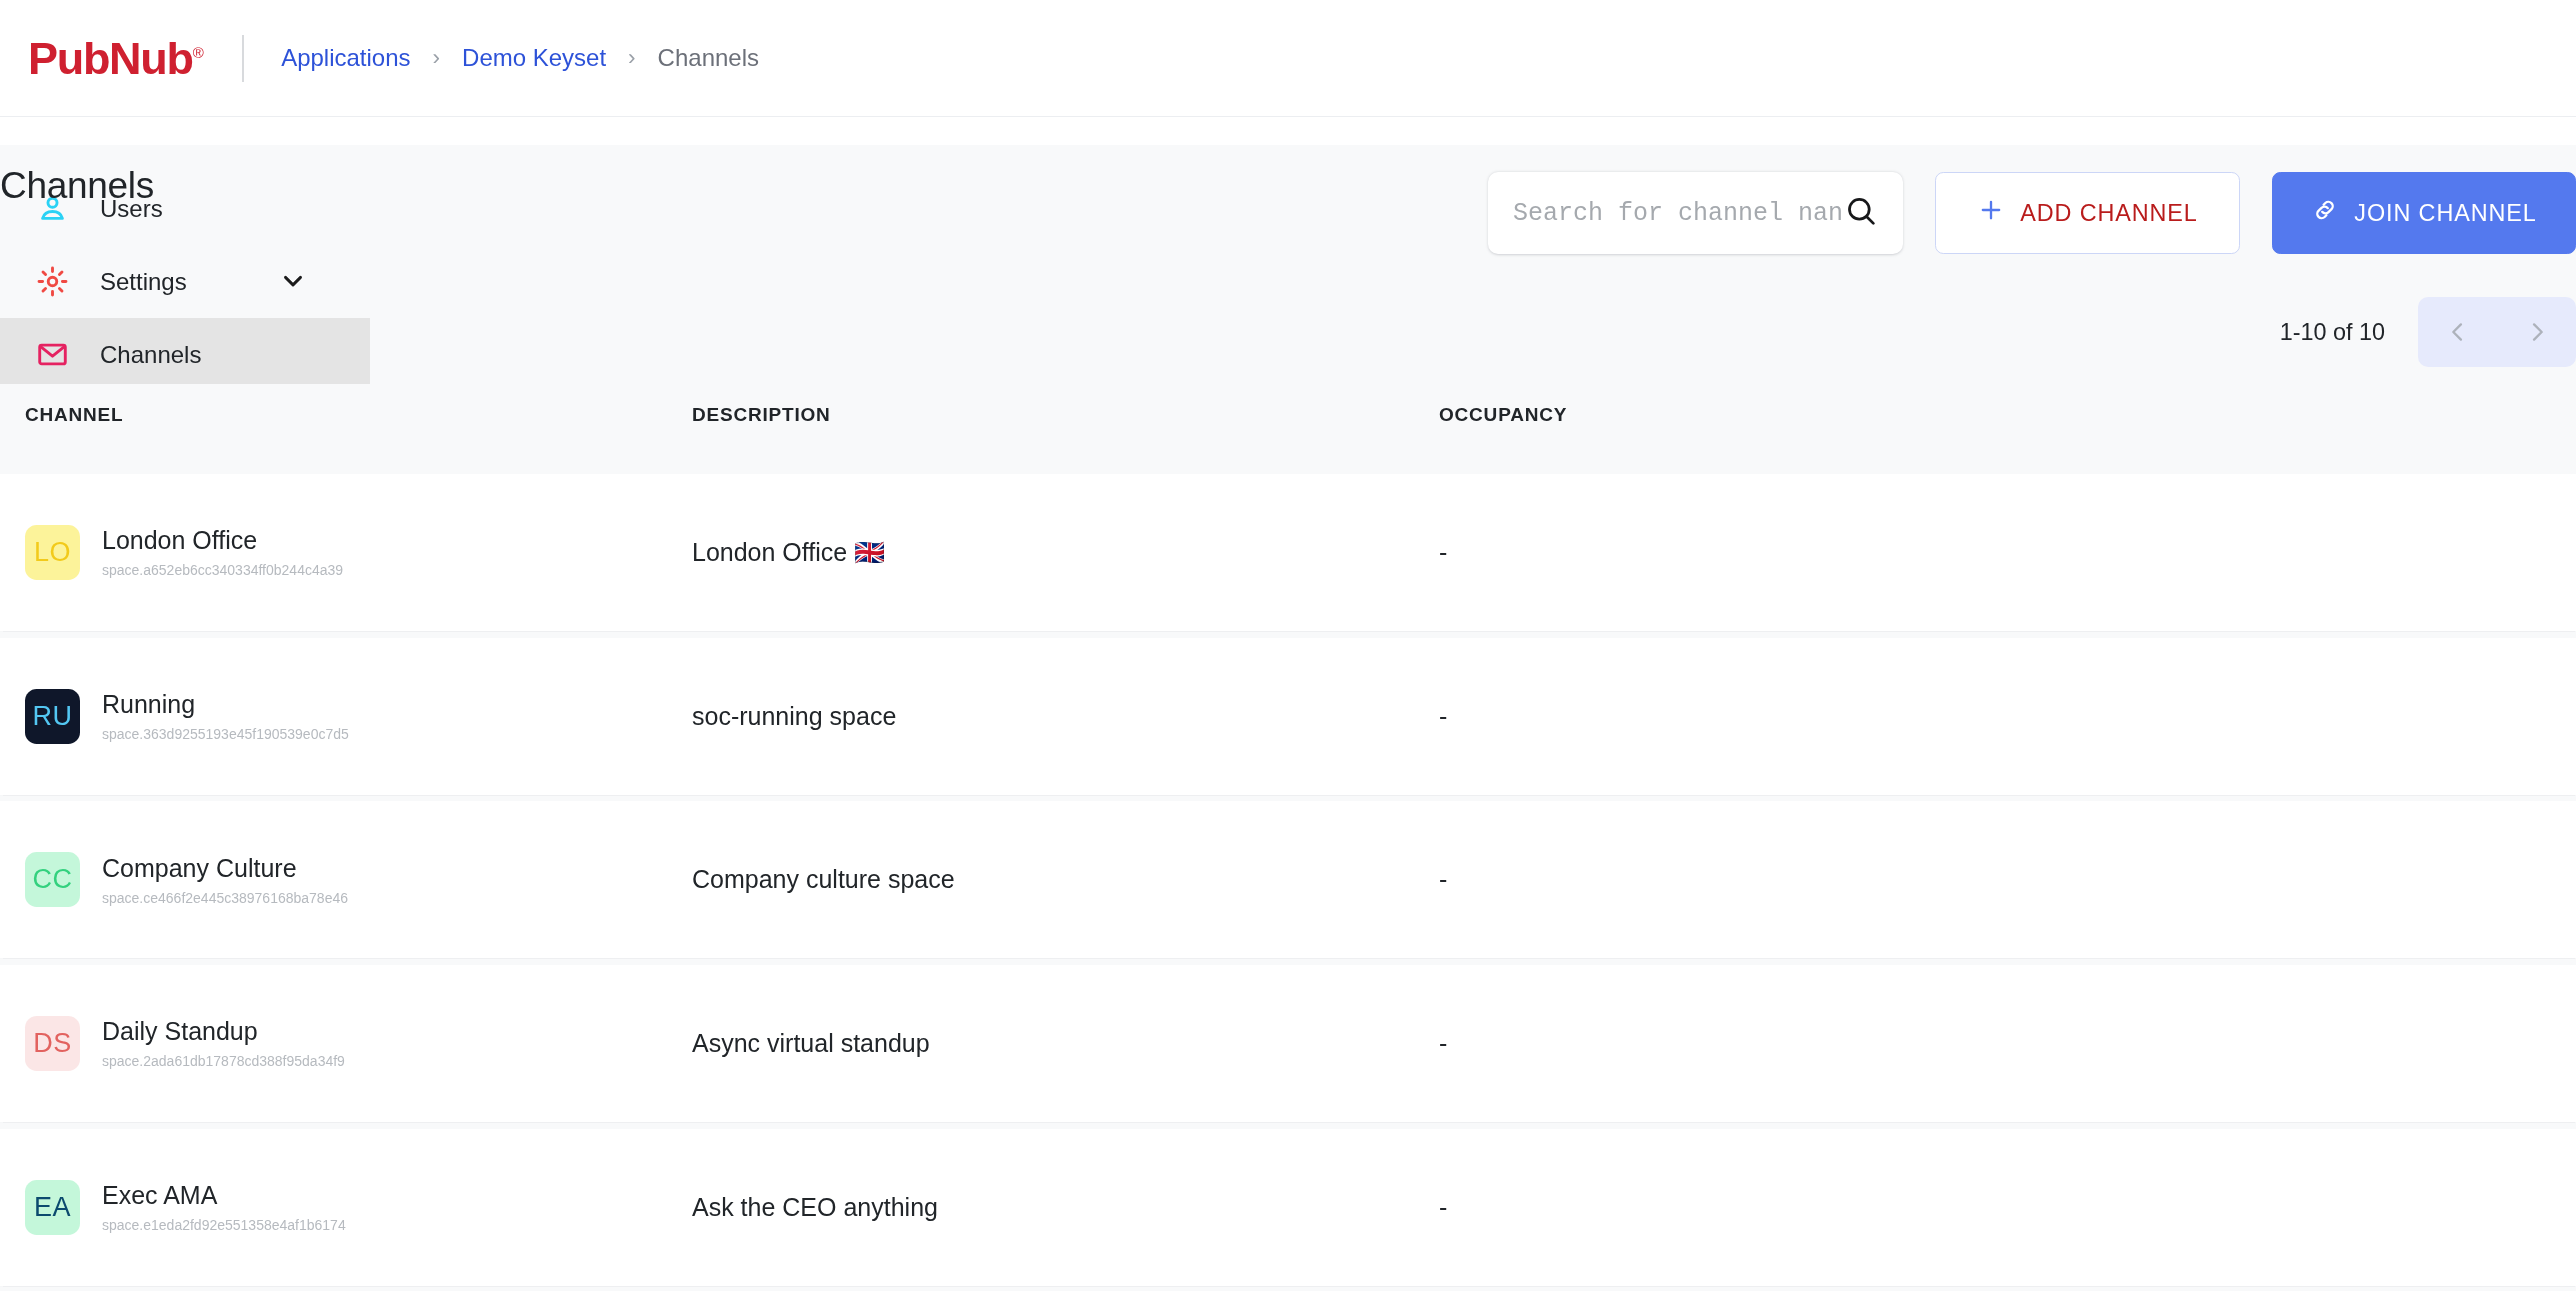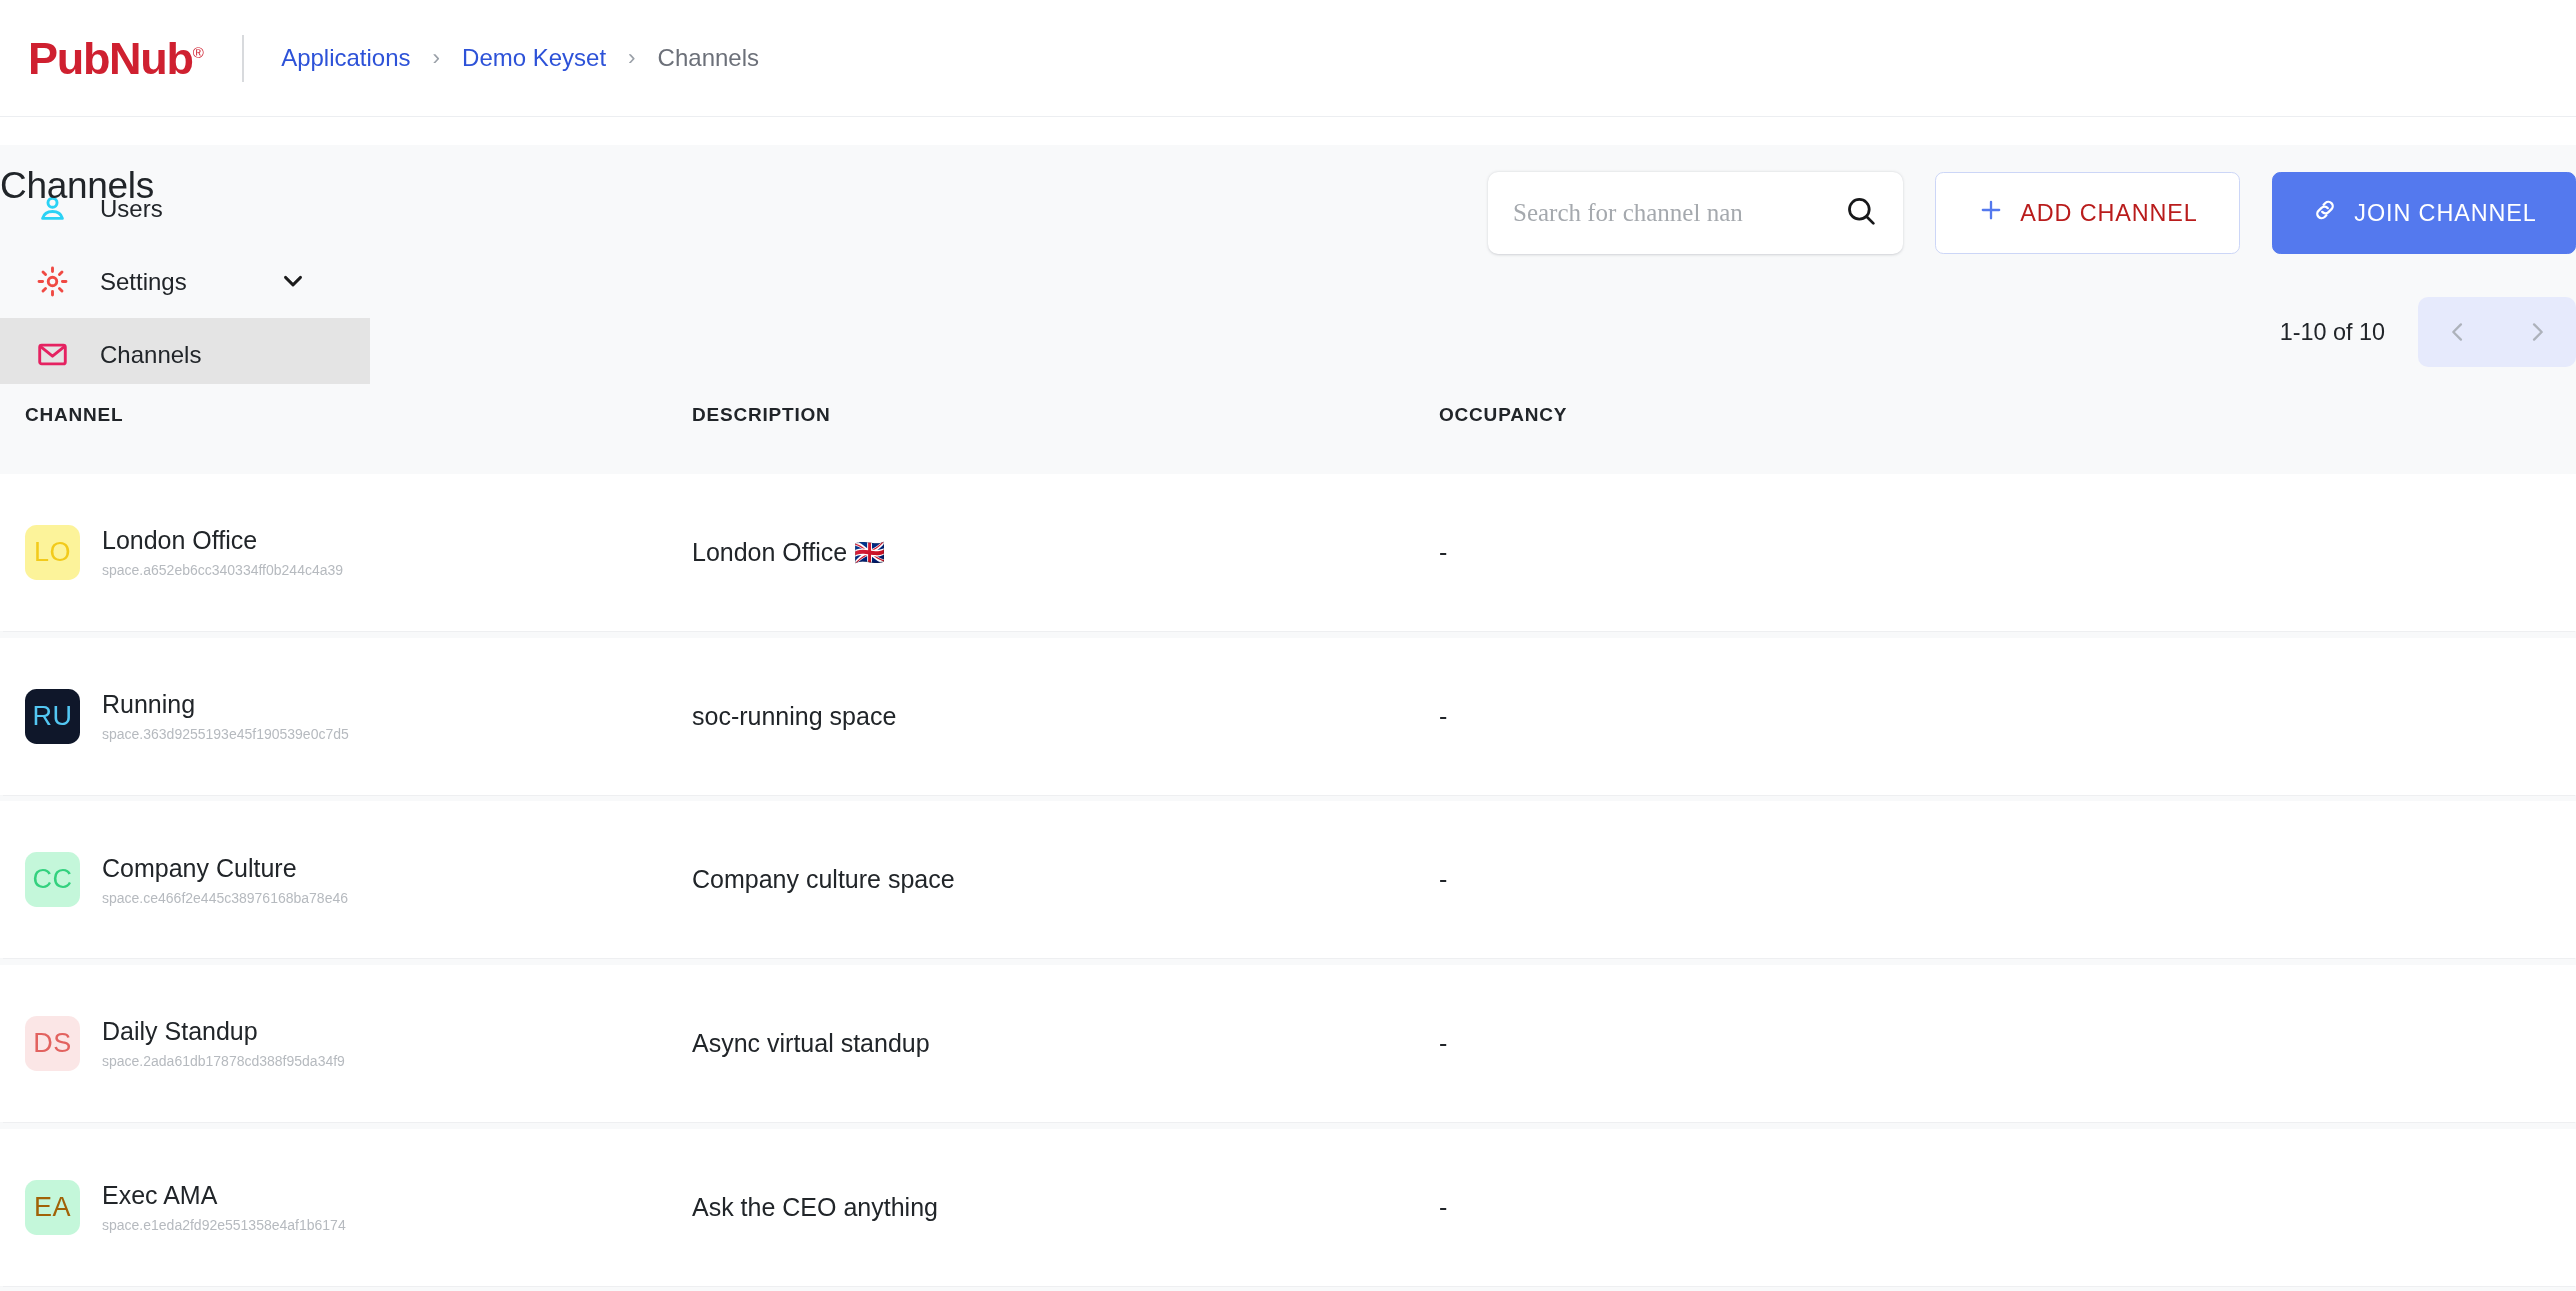--- a/index.html
+++ b/index.html
@@ -74,21 +74,21 @@
     display: flex; align-items: center; gap: 32px;
   }
   .search-box {
     width: 415px; height: 82px; background: #fff;
     border-radius: 10px; box-shadow: 0 0.8px 3.3px rgba(16,24,40,.12), 0 0.8px 1.7px rgba(16,24,40,.06);
     display: flex; align-items: center; padding: 0 23.4px 0 25px;
   }
   .search-box input {
     flex: 1; min-width: 0; border: none; outline: none;
     font-size: 25px; color: #a16207; background: transparent;
-    font-family: Liberation Serif, serif;
+    font-family: Liberation Mono, monospace;
   }
   .search-box input::placeholder { color: #a5a9ae; }
 
   .btn {
     height: 82px; border-radius: 8.3px; display: flex; align-items: center;
     justify-content: center; gap: 15px; cursor: pointer; white-space: nowrap;
     font-size: 23.4px; letter-spacing: 0.9px; font-weight: 500;
   }
   .btn-outline {
     width: 305px; background: #ffffff; border: 0.8px solid #ccd6f7; color: #b91c1c;
@@ -305,21 +305,21 @@
                 <div class="chan-meta">
                   <div class="chan-name">Daily Standup</div>
                   <div class="chan-id">space.2ada61db17878cd388f95da34f9</div>
                 </div>
               </div>
               <div class="cell-desc">Async virtual standup</div>
               <div class="cell-occ">-</div>
             </div>
             <div class="row">
               <div class="cell-channel">
-                <div class="avatar" style="background:#c4f7da;color:#a16207">
+                <div class="avatar" style="background:#c4f7da;color:#0c4a6e">
                   <span>EA</span>
                 </div>
                 <div class="chan-meta">
                   <div class="chan-name">Exec AMA</div>
                   <div class="chan-id">space.e1eda2fd92e551358e4af1b6174</div>
                 </div>
               </div>
               <div class="cell-desc">Ask the CEO anything</div>
               <div class="cell-occ">-</div>
             </div>

